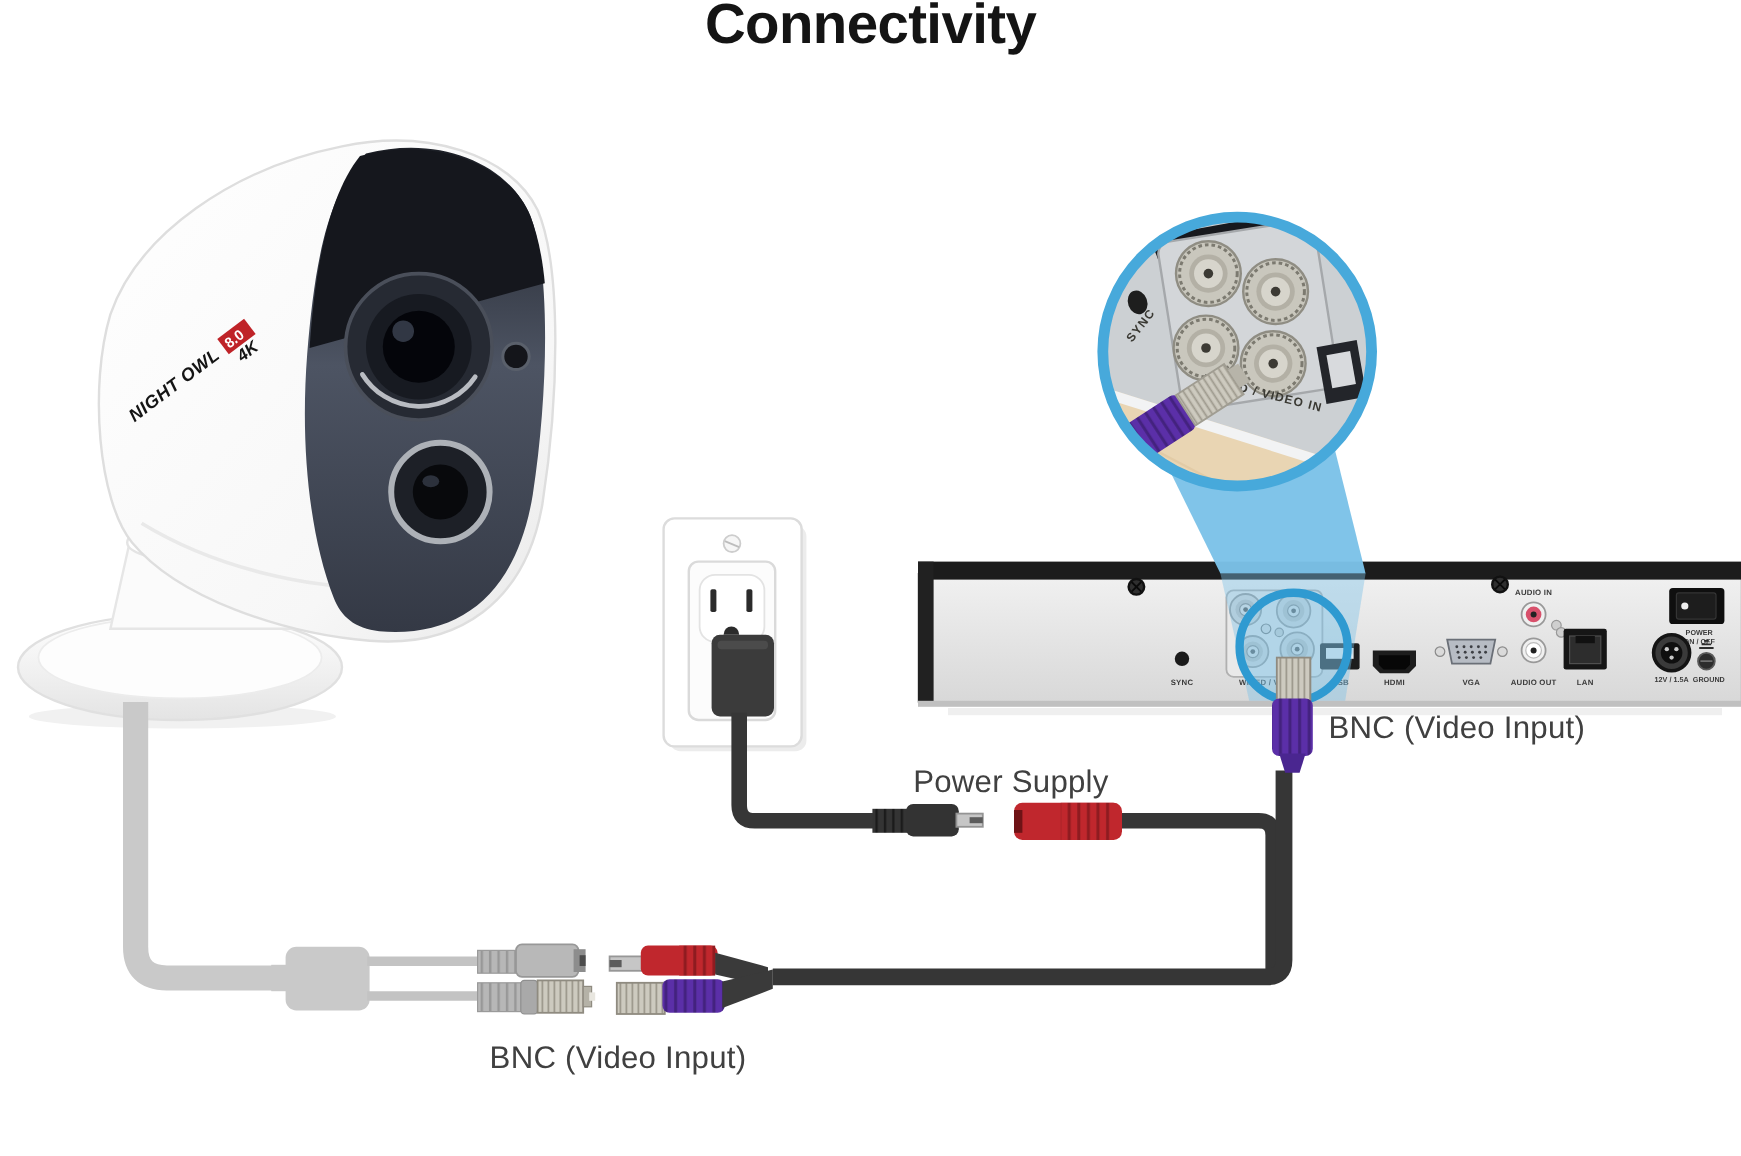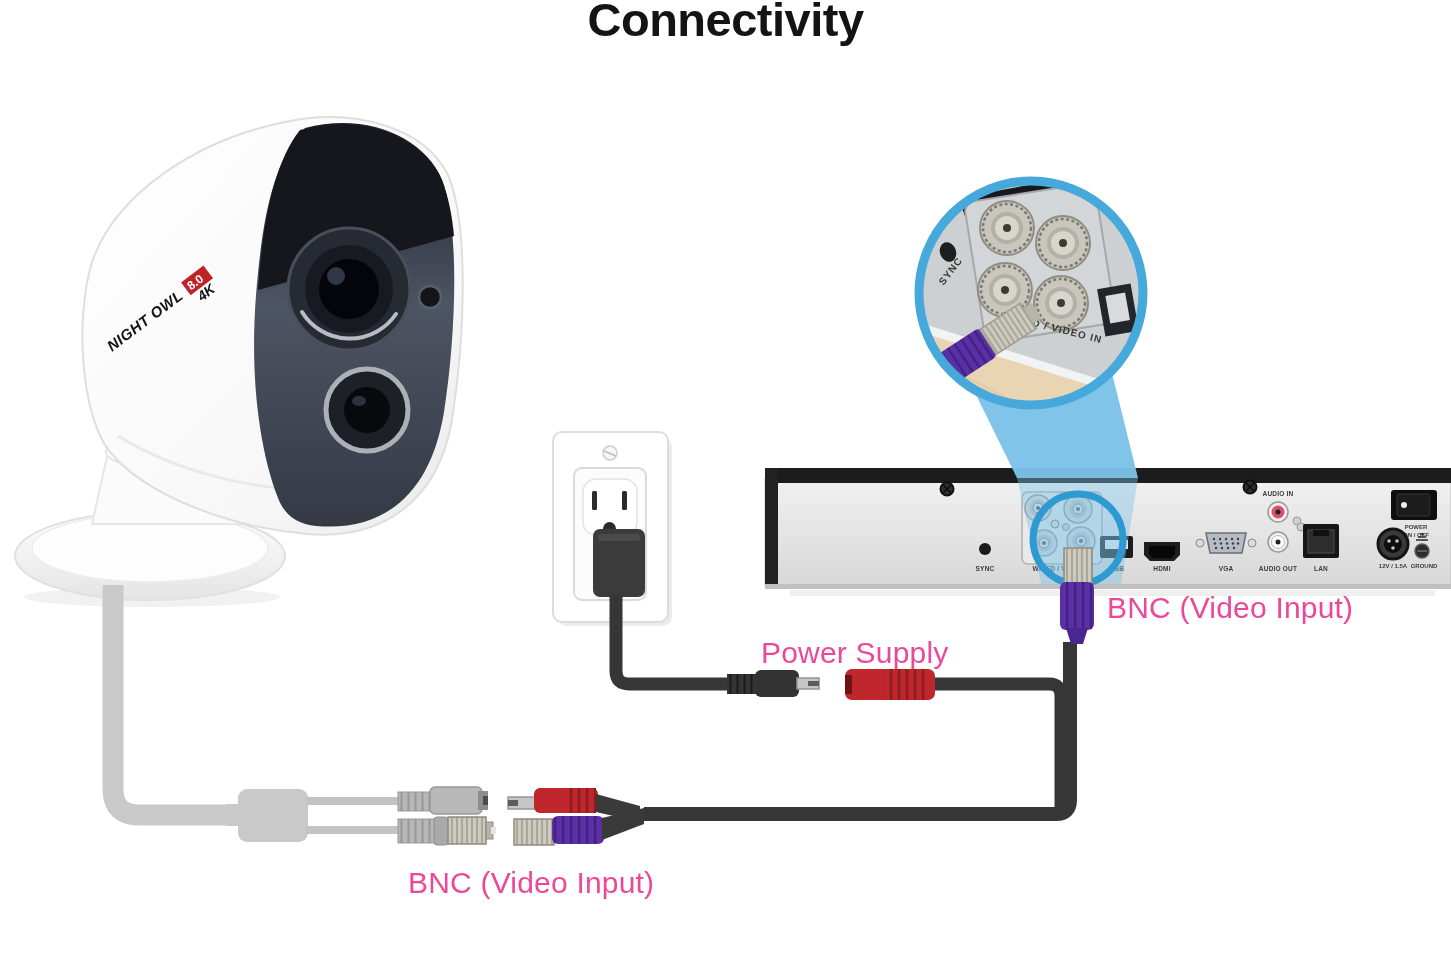--- a/index.html
+++ b/index.html
@@ -1,19 +1,19 @@
 <!DOCTYPE html>
 <html><head>
 <meta charset="utf-8">
 <style>
   html,body{margin:0;padding:0;background:#ffffff;}
   body{font-family:"Liberation Sans", sans-serif;}
   #stage{position:relative;width:1451px;height:963px;background:#ffffff;overflow:hidden;}
   #stage svg{position:absolute;left:0;top:0;font-family:"Liberation Sans", sans-serif;}
-  .biglabel{position:absolute;color:#ec4899;font-size:30px;font-weight:400;letter-spacing:0.2px;white-space:nowrap;}
+  .biglabel{position:absolute;color:#404040;font-size:26px;font-weight:400;letter-spacing:0.2px;white-space:nowrap;}
   .title{position:absolute;left:50%;transform:translateX(-50%);top:-8px;font-size:47px;font-weight:700;color:#141414;letter-spacing:-0.5px;white-space:nowrap;}
   .plabel{font-size:6.5px;font-weight:700;fill:#3b3b3b;text-anchor:middle;letter-spacing:0.2px;}
   .plabel2{font-size:6px;font-weight:700;fill:#3b3b3b;text-anchor:middle;}
   .ilabel{font-size:10px;font-weight:700;fill:#3a3933;letter-spacing:1px;}
 </style>
 </head>
 <body>
 
 <div id="stage">
 

